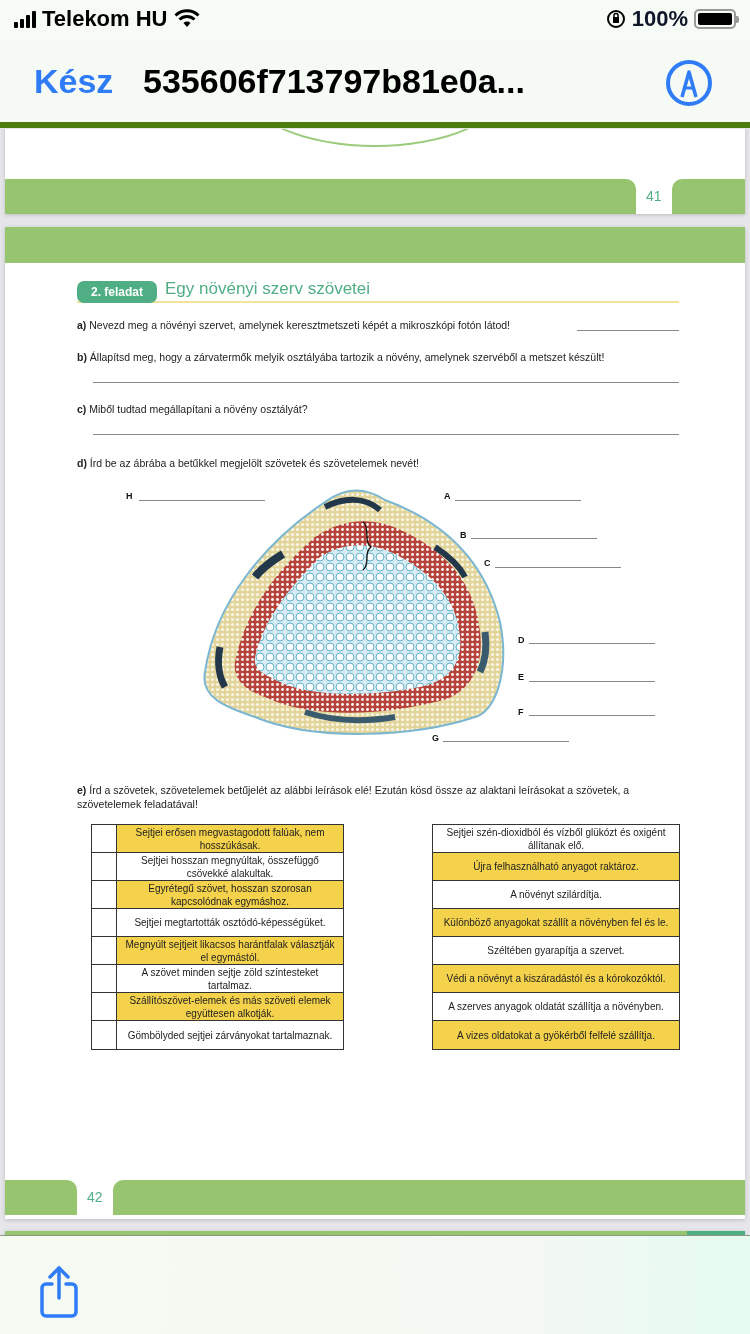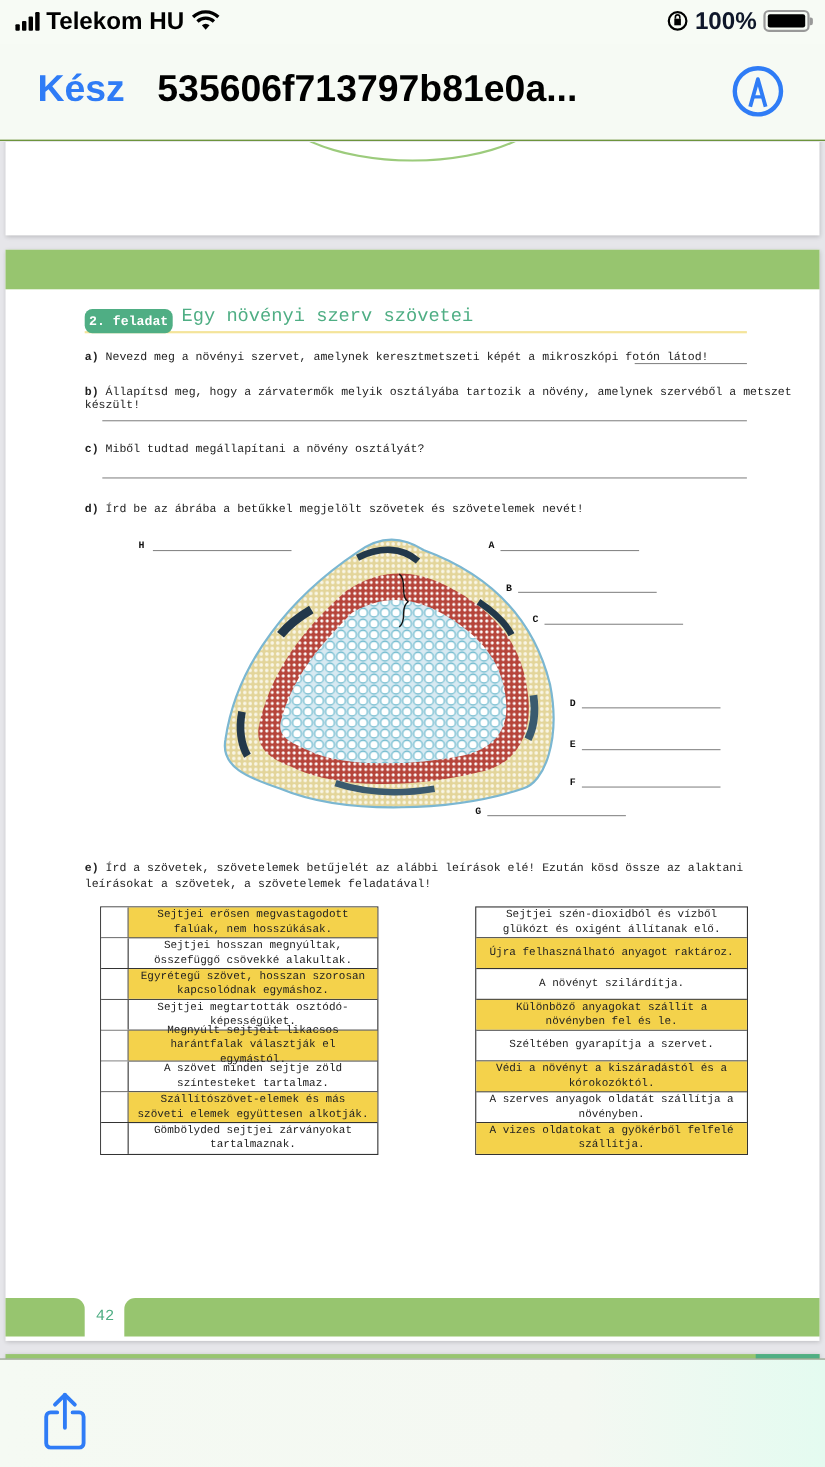--- a/index.html
+++ b/index.html
@@ -6,34 +6,34 @@
   html, body { width: 750px; height: 1334px; overflow: hidden; background: #e6e6ea; font-family: "Liberation Sans", sans-serif; }
   .statusbar { position: absolute; top: 0; left: 0; width: 750px; height: 40px; background: #f7fbf5; font-weight: 600; padding-left: 10px; }
   .sb-left { position: absolute; left: 14px; top: 6px; display: flex; align-items: center; gap: 6px; font-size: 22px; color: #000; }
   .sb-center { position: absolute; left: 0; right: 0; top: 6px; text-align: center; font-size: 22px; font-weight: 700; color: #000; }
   .sb-right { position: absolute; right: 14px; top: 6px; display: flex; align-items: center; gap: 6px; font-size: 22px; color: #0f172a; }
   .signal { display: flex; align-items: flex-end; gap: 2px; height: 18px; }
   .signal span { width: 4px; background: #000; border-radius: 1px; }
   .battery { width: 42px; height: 20px; border: 2px solid #999; border-radius: 5px; padding: 2px; position: relative; }
   .battery::after { content: ""; position: absolute; right: -5px; top: 5px; width: 3px; height: 7px; background: #999; border-radius: 0 2px 2px 0; }
   .battery div { width: 100%; height: 100%; background: #000; border-radius: 2px; }
-  .navbar { position: absolute; top: 40px; left: 0; width: 750px; height: 88px; background: #f6faf4; border-bottom: 1px solid #4d7c0f; }
+  .navbar { position: absolute; top: 40px; left: 0; width: 750px; height: 88px; background: #f6faf4; border-bottom: 6px solid #4d7c0f; }
   .done-btn { position: absolute; left: 34px; top: 22px; font-size: 34px; font-weight: 700; color: #2f7cf6; }
   .doc-title { position: absolute; left: 143px; top: 22px; font-size: 34px; font-weight: 700; color: #000; }
   .markup-btn { position: absolute; left: 666px; top: 20px; width: 46px; height: 46px; border: 4px solid #2f7cf6; border-radius: 50%; }
   .viewer { position: absolute; top: 129px; left: 0; width: 750px; height: 1106px; overflow: hidden; background: #e6e6ea; }
   .page { position: absolute; left: 5px; width: 740px; background: #fff; box-shadow: 0 1px 4px rgba(0,0,0,0.18); }
   .page41 { top: -40px; height: 125px; }
   .arc { position: absolute; left: 240px; top: 0; width: 260px; height: 58px; border: 2px solid #9ccb7c; border-top: none; border-radius: 0 0 130px 130px / 0 0 58px 58px; }
   .green { background: #97c56f; }
   .footer41 { position: absolute; left: 0; top: 90px; width: 740px; height: 35px; }
   .footer41 .bar-l { position: absolute; left: 0; top: 0; width: 631px; height: 35px; border-top-right-radius: 10px; }
   .footer41 .bar-r { position: absolute; left: 667px; top: 0; width: 73px; height: 35px; border-top-left-radius: 10px; }
   .pnum { position: absolute; color: #4fae84; font-size: 14px; }
-  .page42 { top: 98px; height: 992px; font-family: Liberation Mono, monospace; }
+  .page42 { top: 98px; height: 992px; }
   .header42 { position: absolute; left: 0; top: 0; width: 740px; height: 36px; }
   .task-head { position: absolute; left: 72px; top: 54px; width: 602px; height: 22px; border-bottom: 2px solid #f4e49a; }
   .task-pill { position: absolute; left: 0; top: 0; height: 22px; width: 80px; background: #4fae84; color: #fff; font-size: 12px; font-weight: 700; border-radius: 7px; text-align: center; line-height: 22px; }
   .task-title { position: absolute; left: 88px; top: -2px; font-size: 17px; color: #4fae84; }
   .q { position: absolute; font-size: 10.5px; color: #222; }
   .q b { font-weight: 700; }
   .line { position: absolute; height: 1px; background: #888; }
   .diagram { position: absolute; left: 190px; top: 255px; width: 330px; height: 260px; }
   .lbl { position: absolute; font-size: 9px; font-weight: 700; color: #111; }
   .lbl-line { position: absolute; height: 1px; background: #888; }
@@ -89,20 +89,25 @@
       <path d="M12 33 L19 8 L26 33" stroke="#2f7cf6" stroke-width="3.5" fill="none" stroke-linejoin="round"></path>
       <path d="M15 24 H23" stroke="#2f7cf6" stroke-width="3"></path>
     </svg>
   </div>
 </div>
 
 <div class="viewer">
 
   <div class="page page41">
     <div class="arc"></div>
+    <div class="footer41">
+      <div class="bar-l green"></div>
+      <div class="pnum" style="left:641px;top:9px">41</div>
+      <div class="bar-r green"></div>
+    </div>
   </div>
 
   <div class="page page42">
     <div class="header42 green"></div>
 
     <div class="task-head">
       <div class="task-pill">2. feladat</div>
       <div class="task-title">Egy növényi szerv szövetei</div>
     </div>
 

